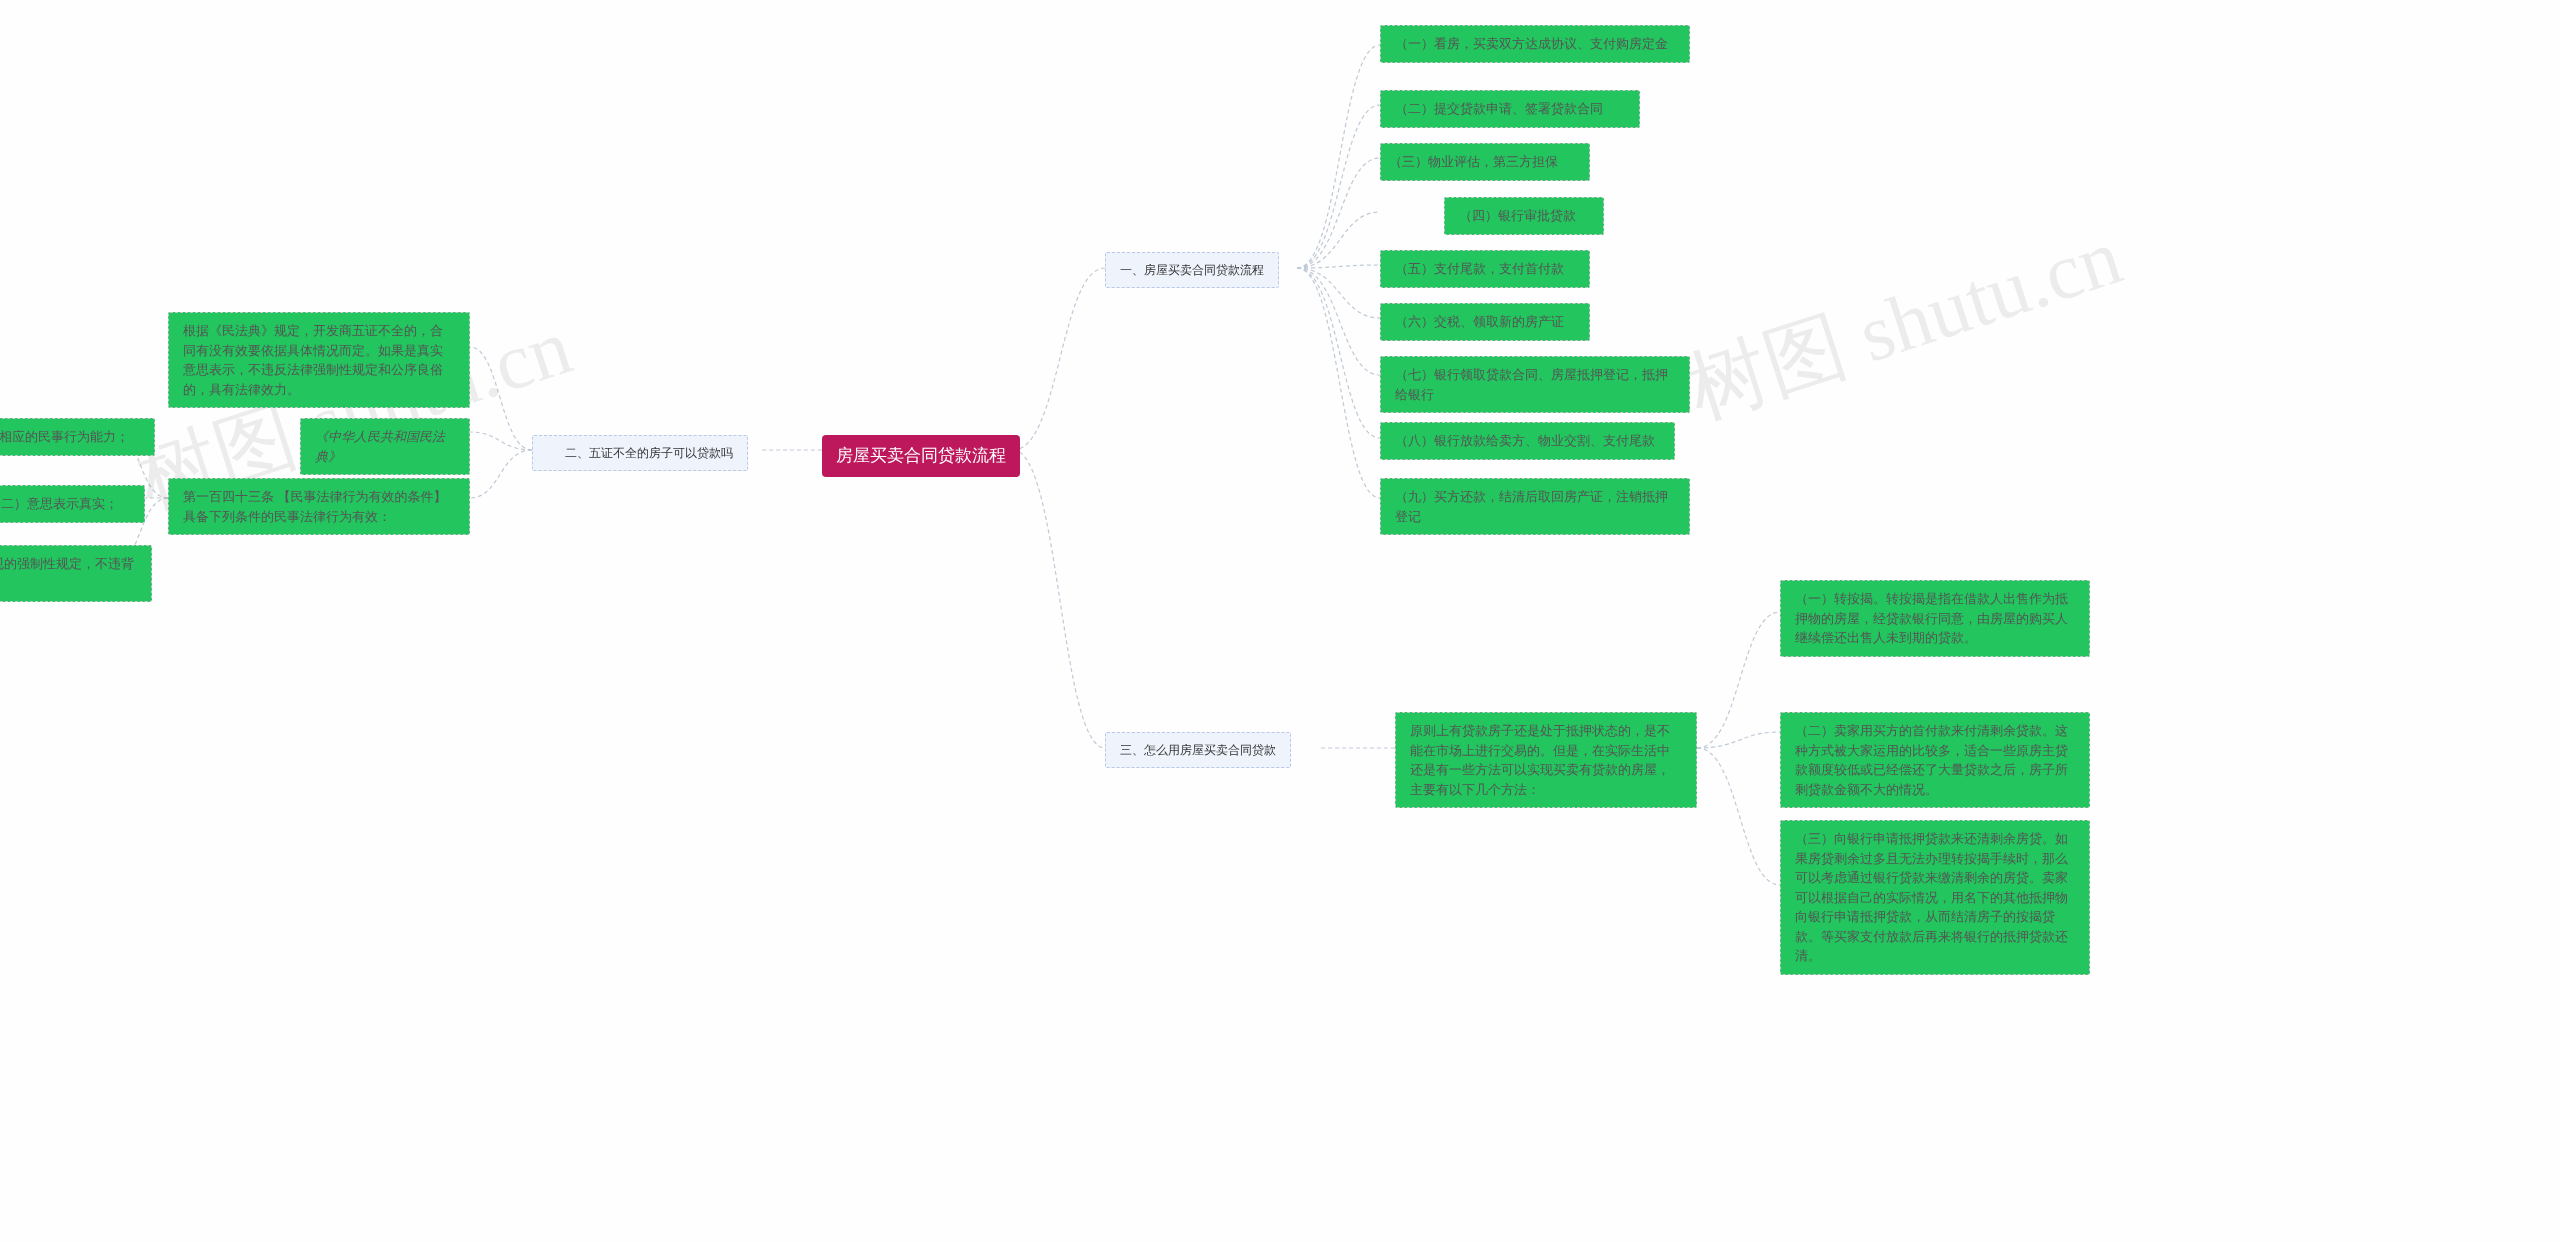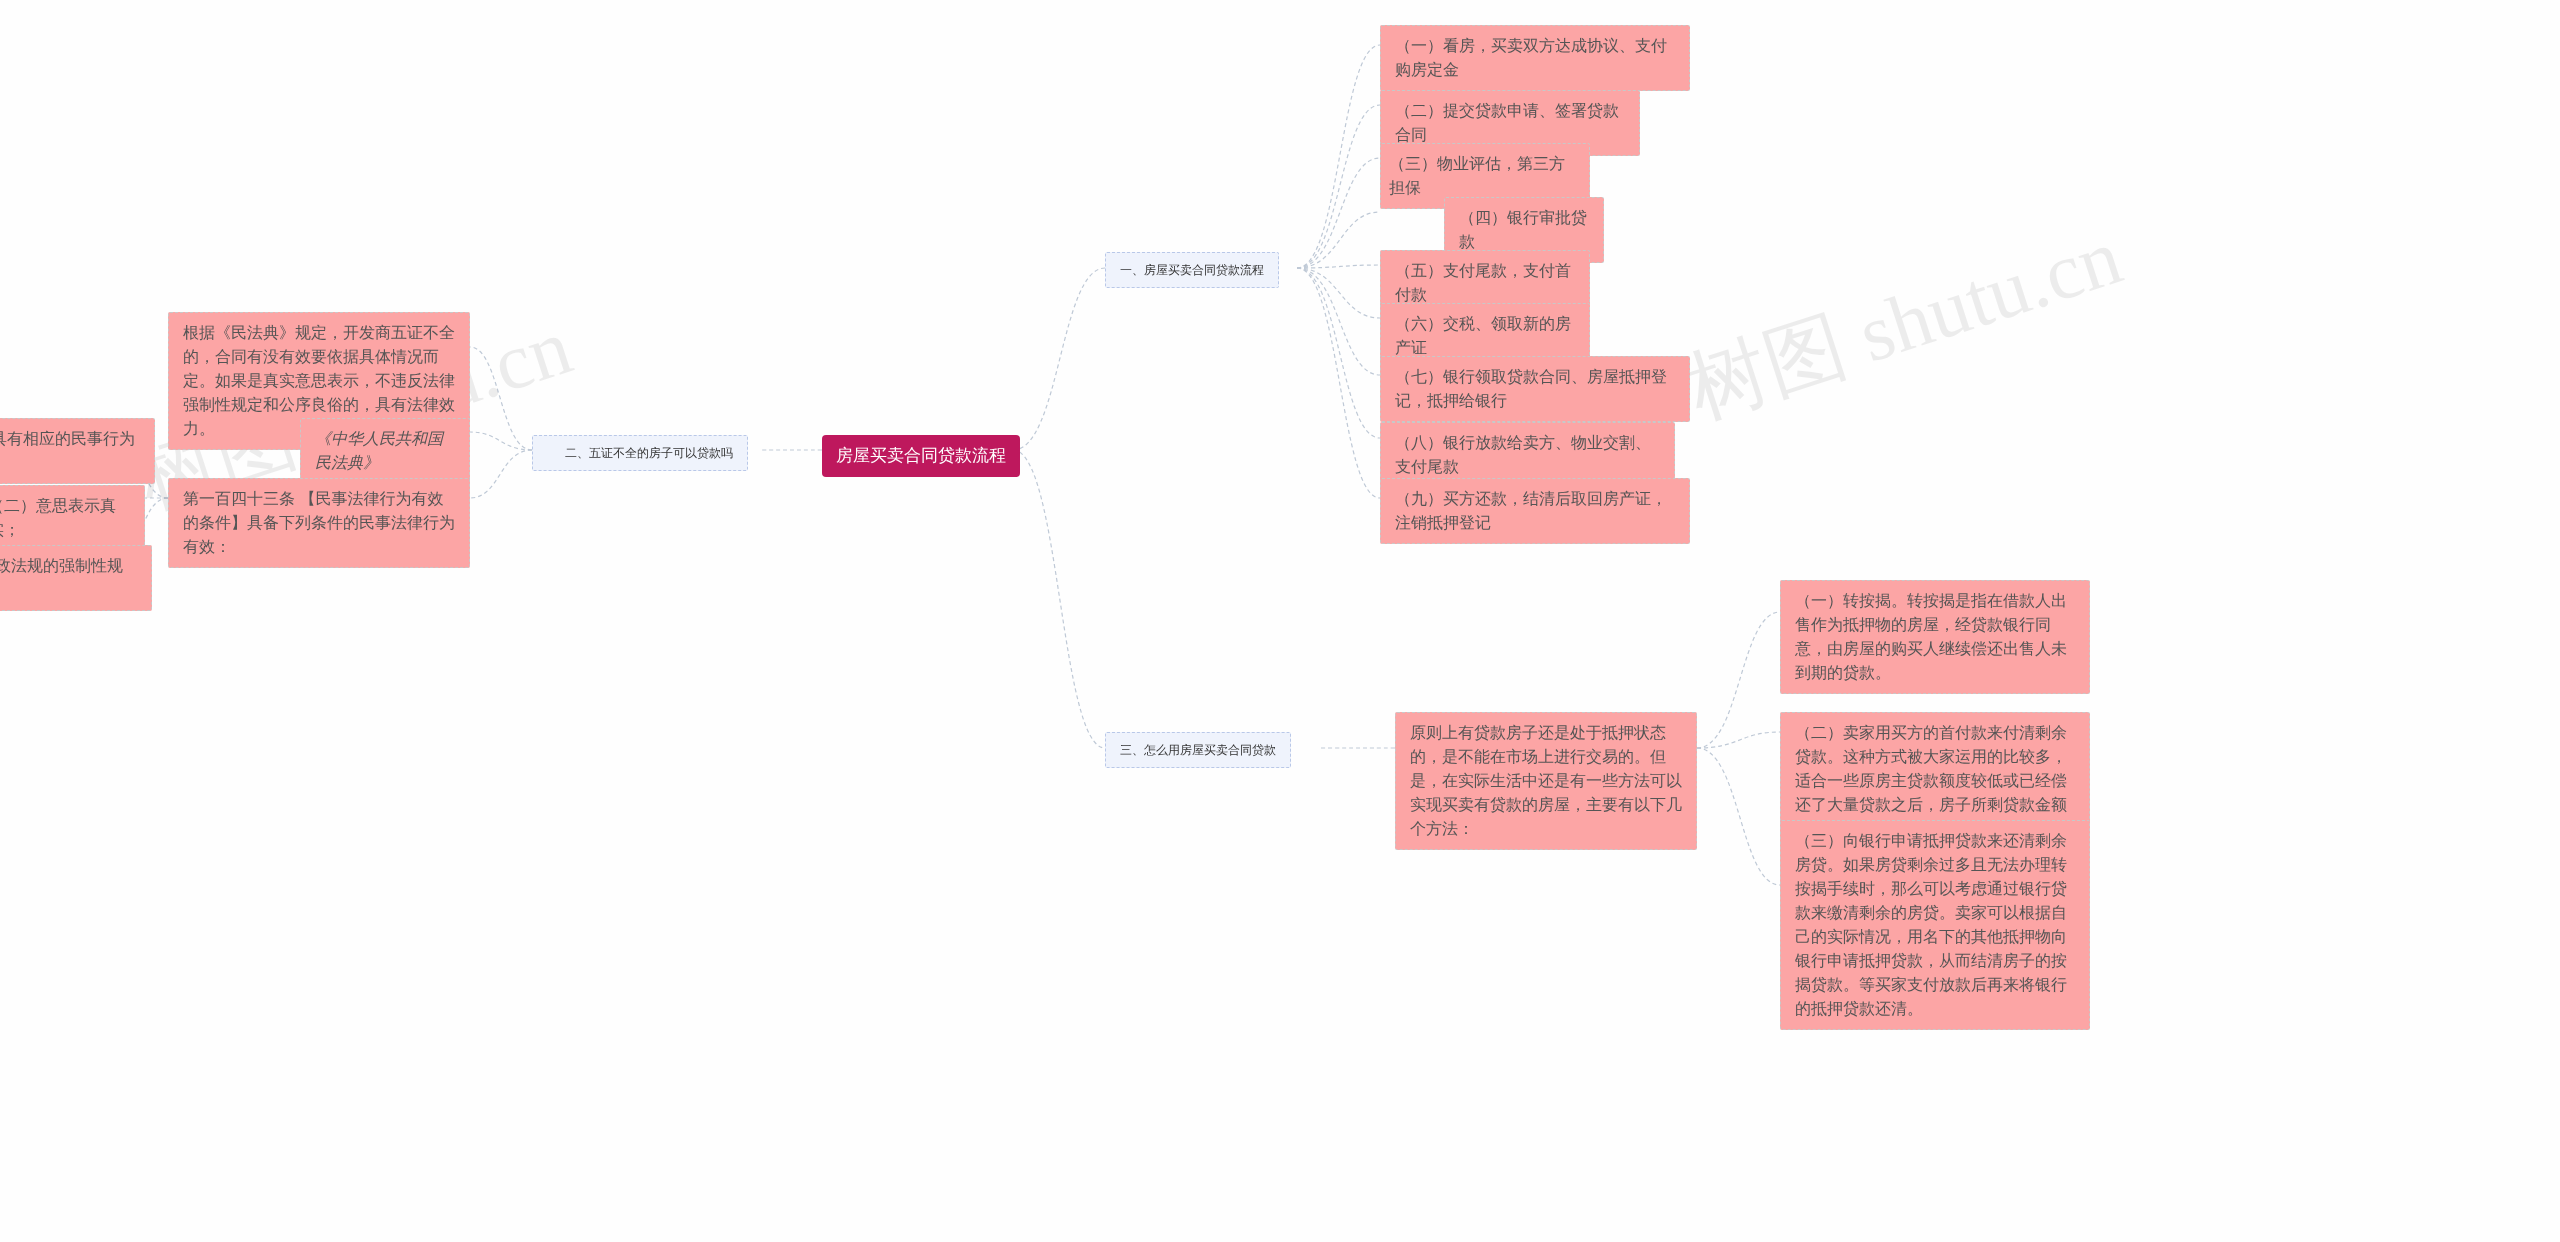--- a/index.html
+++ b/index.html
@@ -26,24 +26,24 @@
     font-size: 17px;
   }
   .branch {
     background: #eff3fc;
     border: 1.5px dashed #b9c8e8;
     border-radius: 2px;
     color: #333;
   }
   .leaf {
     border: 1.5px dashed #c8c8c8;
-    background: #fca5a5;
+    background: #22c55e;
     border-radius: 2px;
     color: #555;
-    font-size: 16px;
+    font-size: 13px;
   }
   svg.connector {
     position: absolute;
     top: 0;
     left: 0;
     width: 2560px;
     height: 1242px;
     pointer-events: none;
   }
   svg.connector path {

